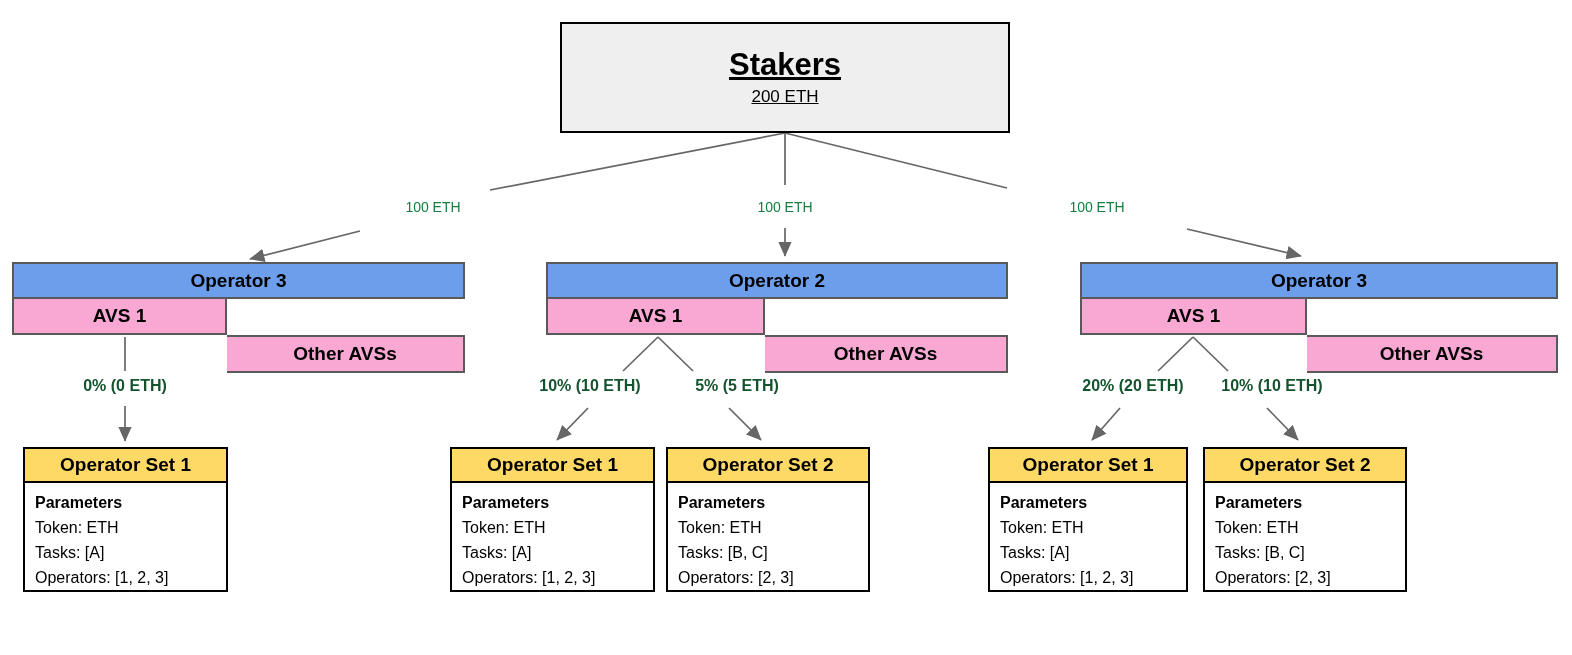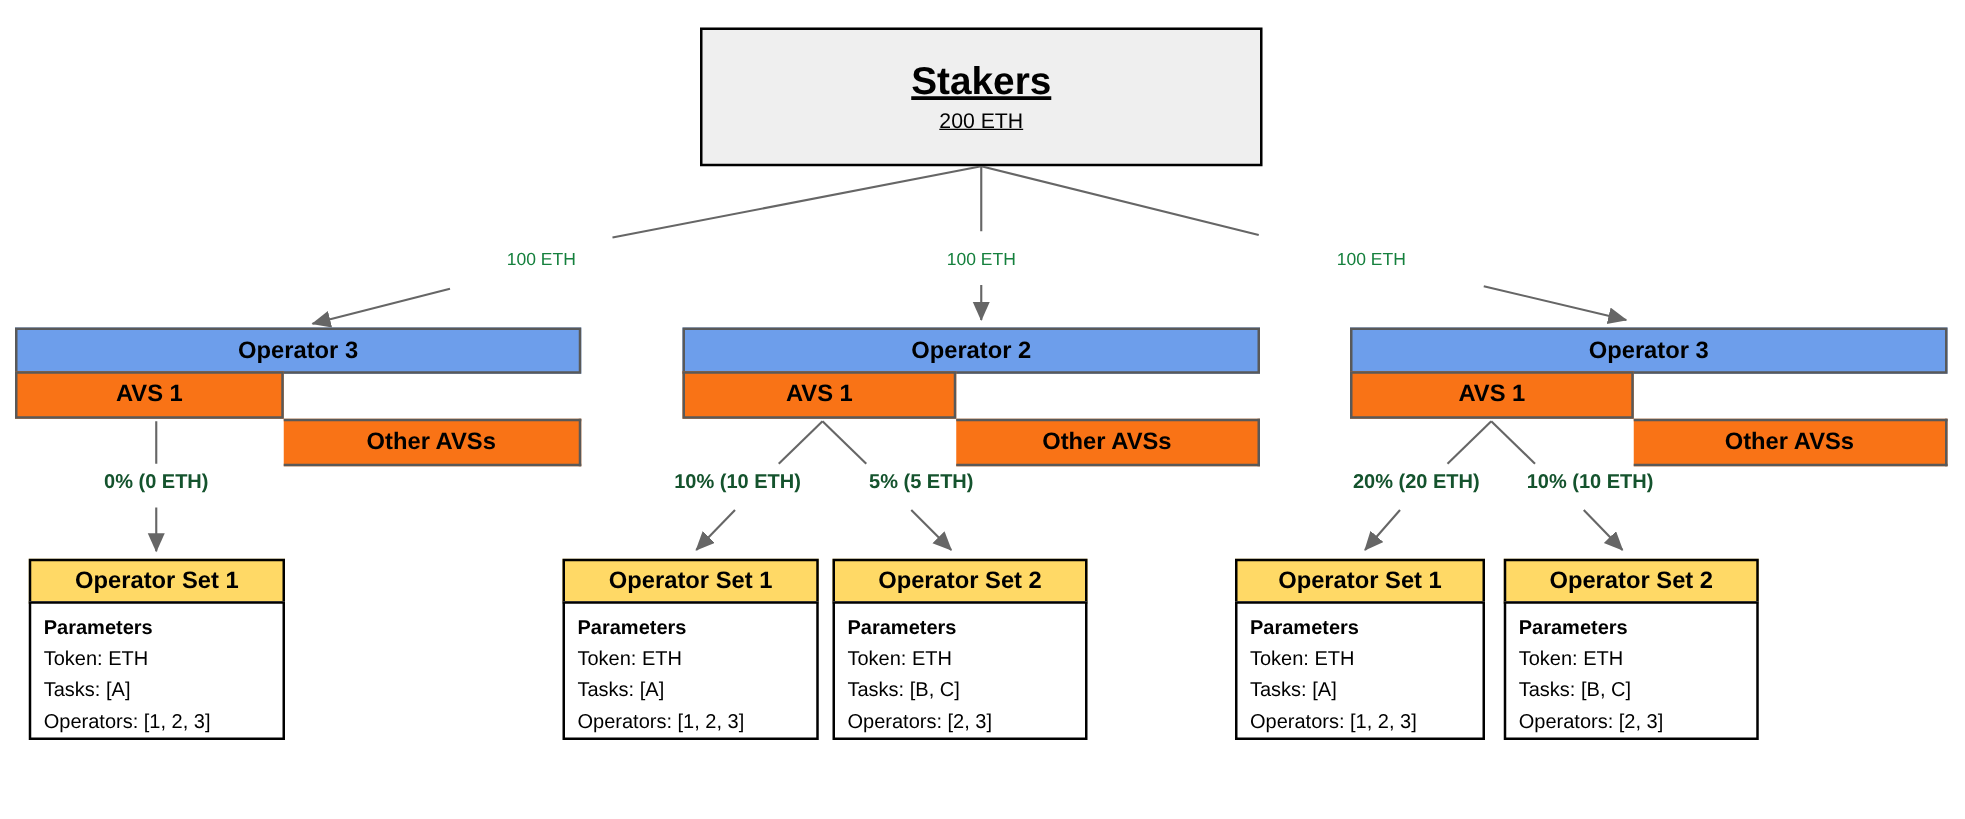--- a/index.html
+++ b/index.html
@@ -30,21 +30,21 @@
 
   
   .operator{position:absolute;top:262px;}
   .op-header{
     height:37px;background:#6d9eeb;border:2px solid #595959;box-sizing:border-box;
     display:flex;align-items:center;justify-content:center;
     font-weight:bold;font-size:19px;
   }
   .op-cells{display:flex;margin-top:-2px;}
   .op-cell{
-    height:38px;background:#f97316;border:2px solid #595959;box-sizing:border-box;
+    height:38px;background:#f9a8d4;border:2px solid #595959;box-sizing:border-box;
     display:flex;align-items:center;justify-content:center;
     font-weight:bold;font-size:19px;
   }
   .op-cell.right{border-left:none;margin-top:38px;}
 
   
   .op-set{position:absolute;top:447px;}
   .set-header{
     height:36px;background:#ffd966;border:2px solid #000;box-sizing:border-box;
     display:flex;align-items:center;justify-content:center;

